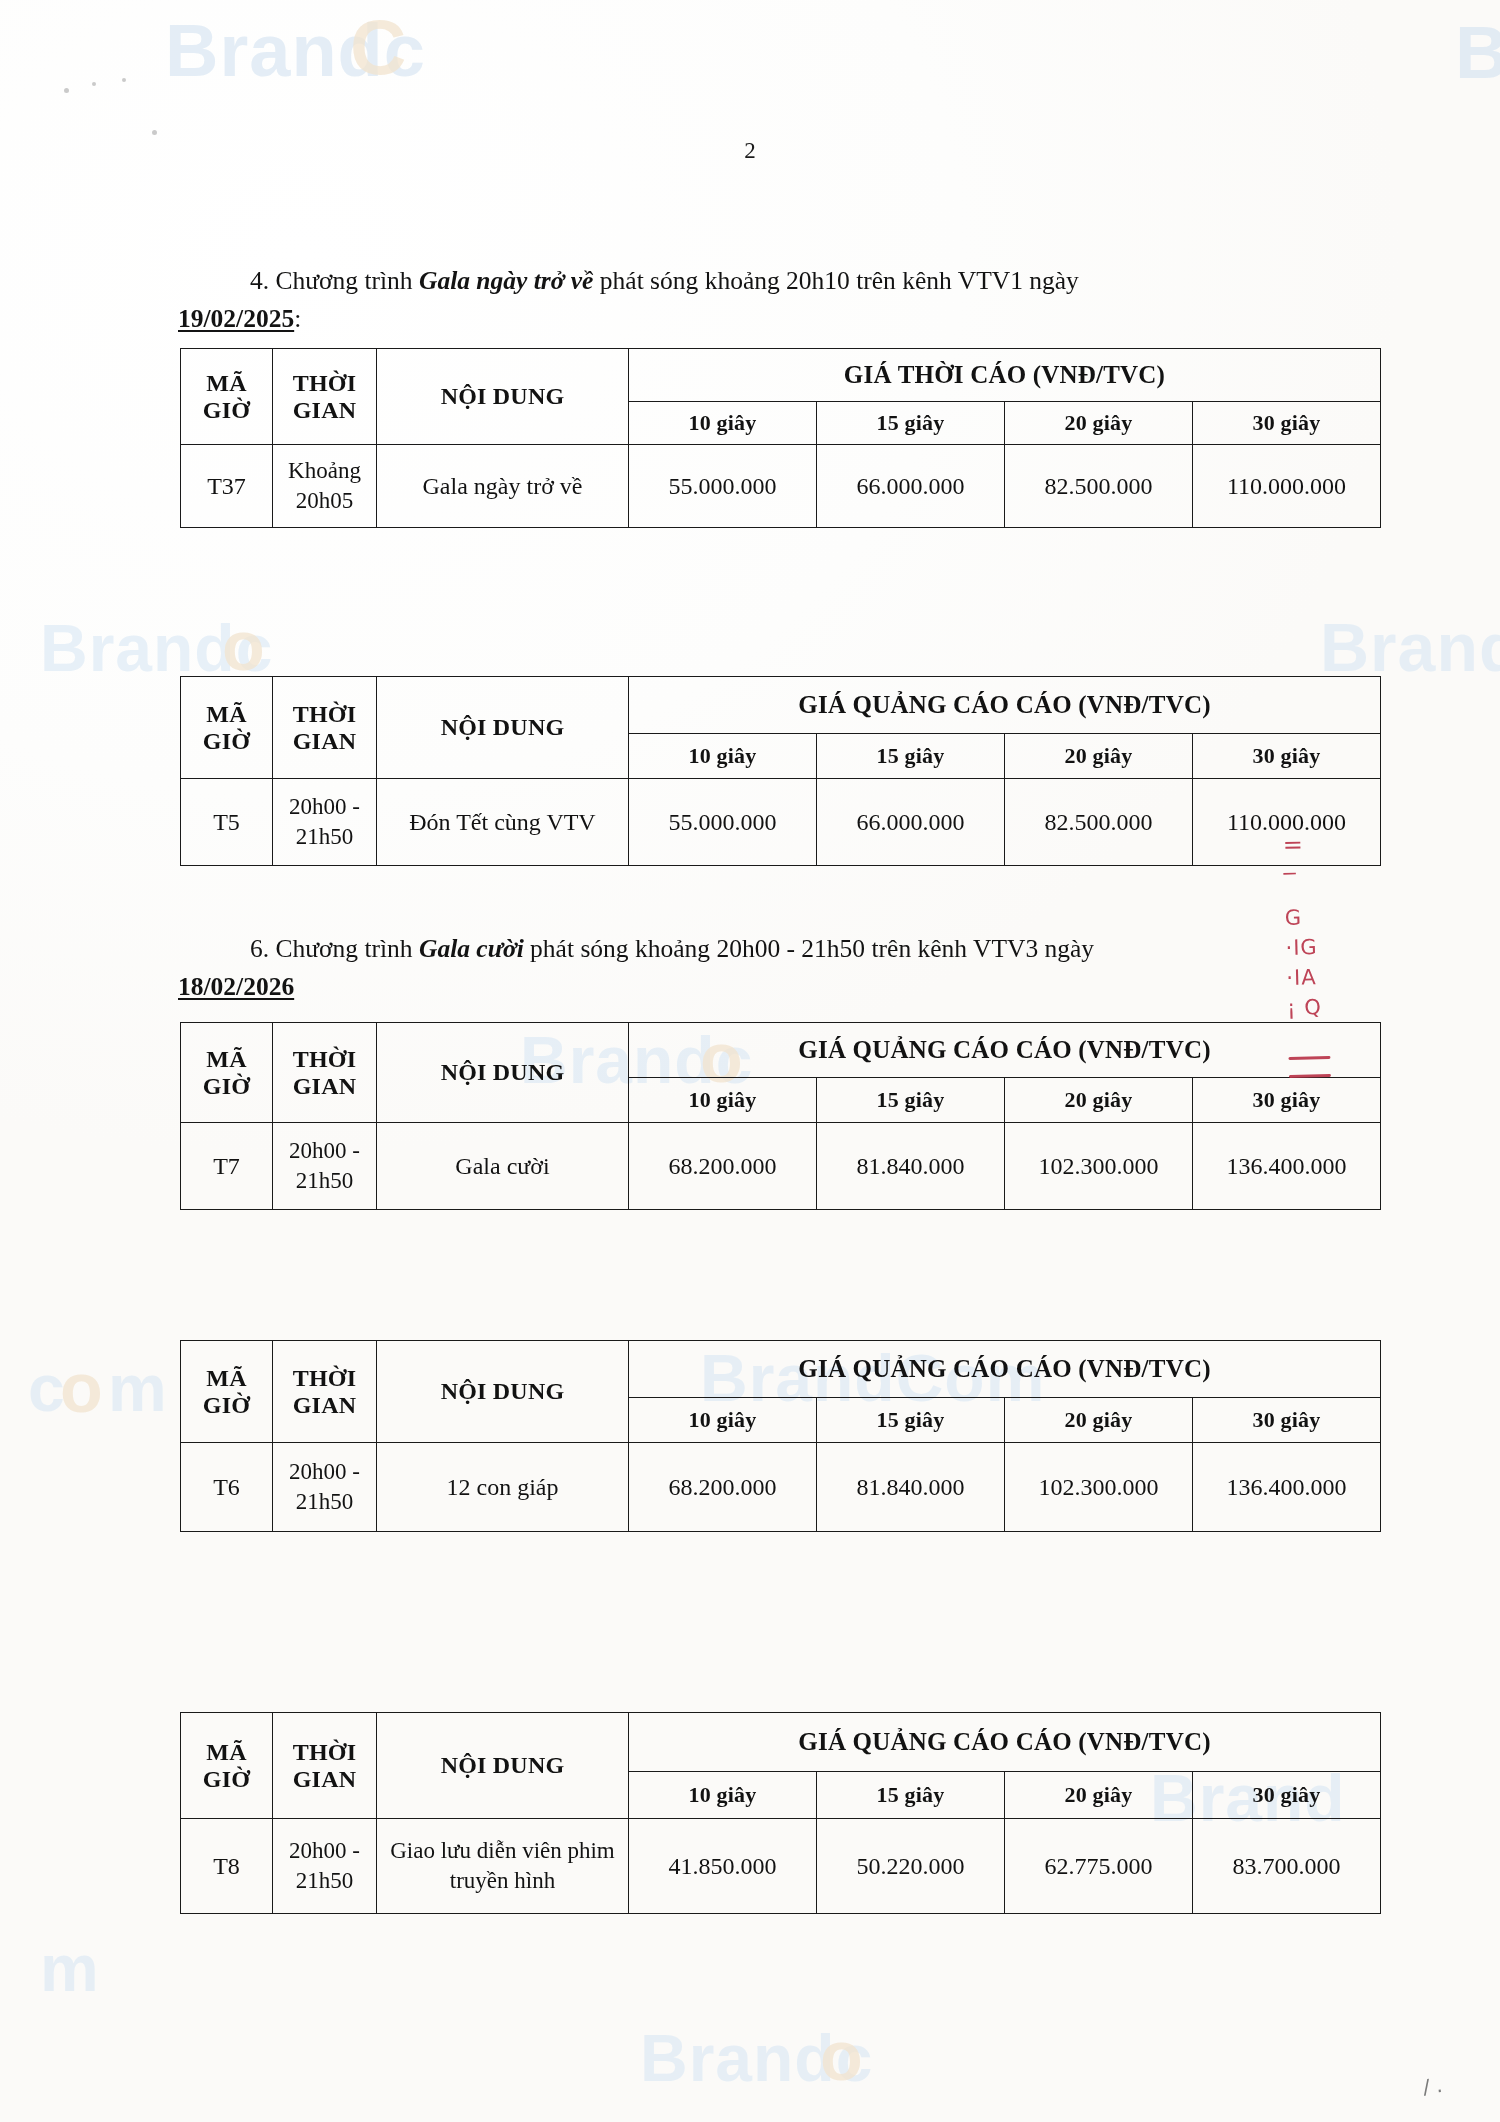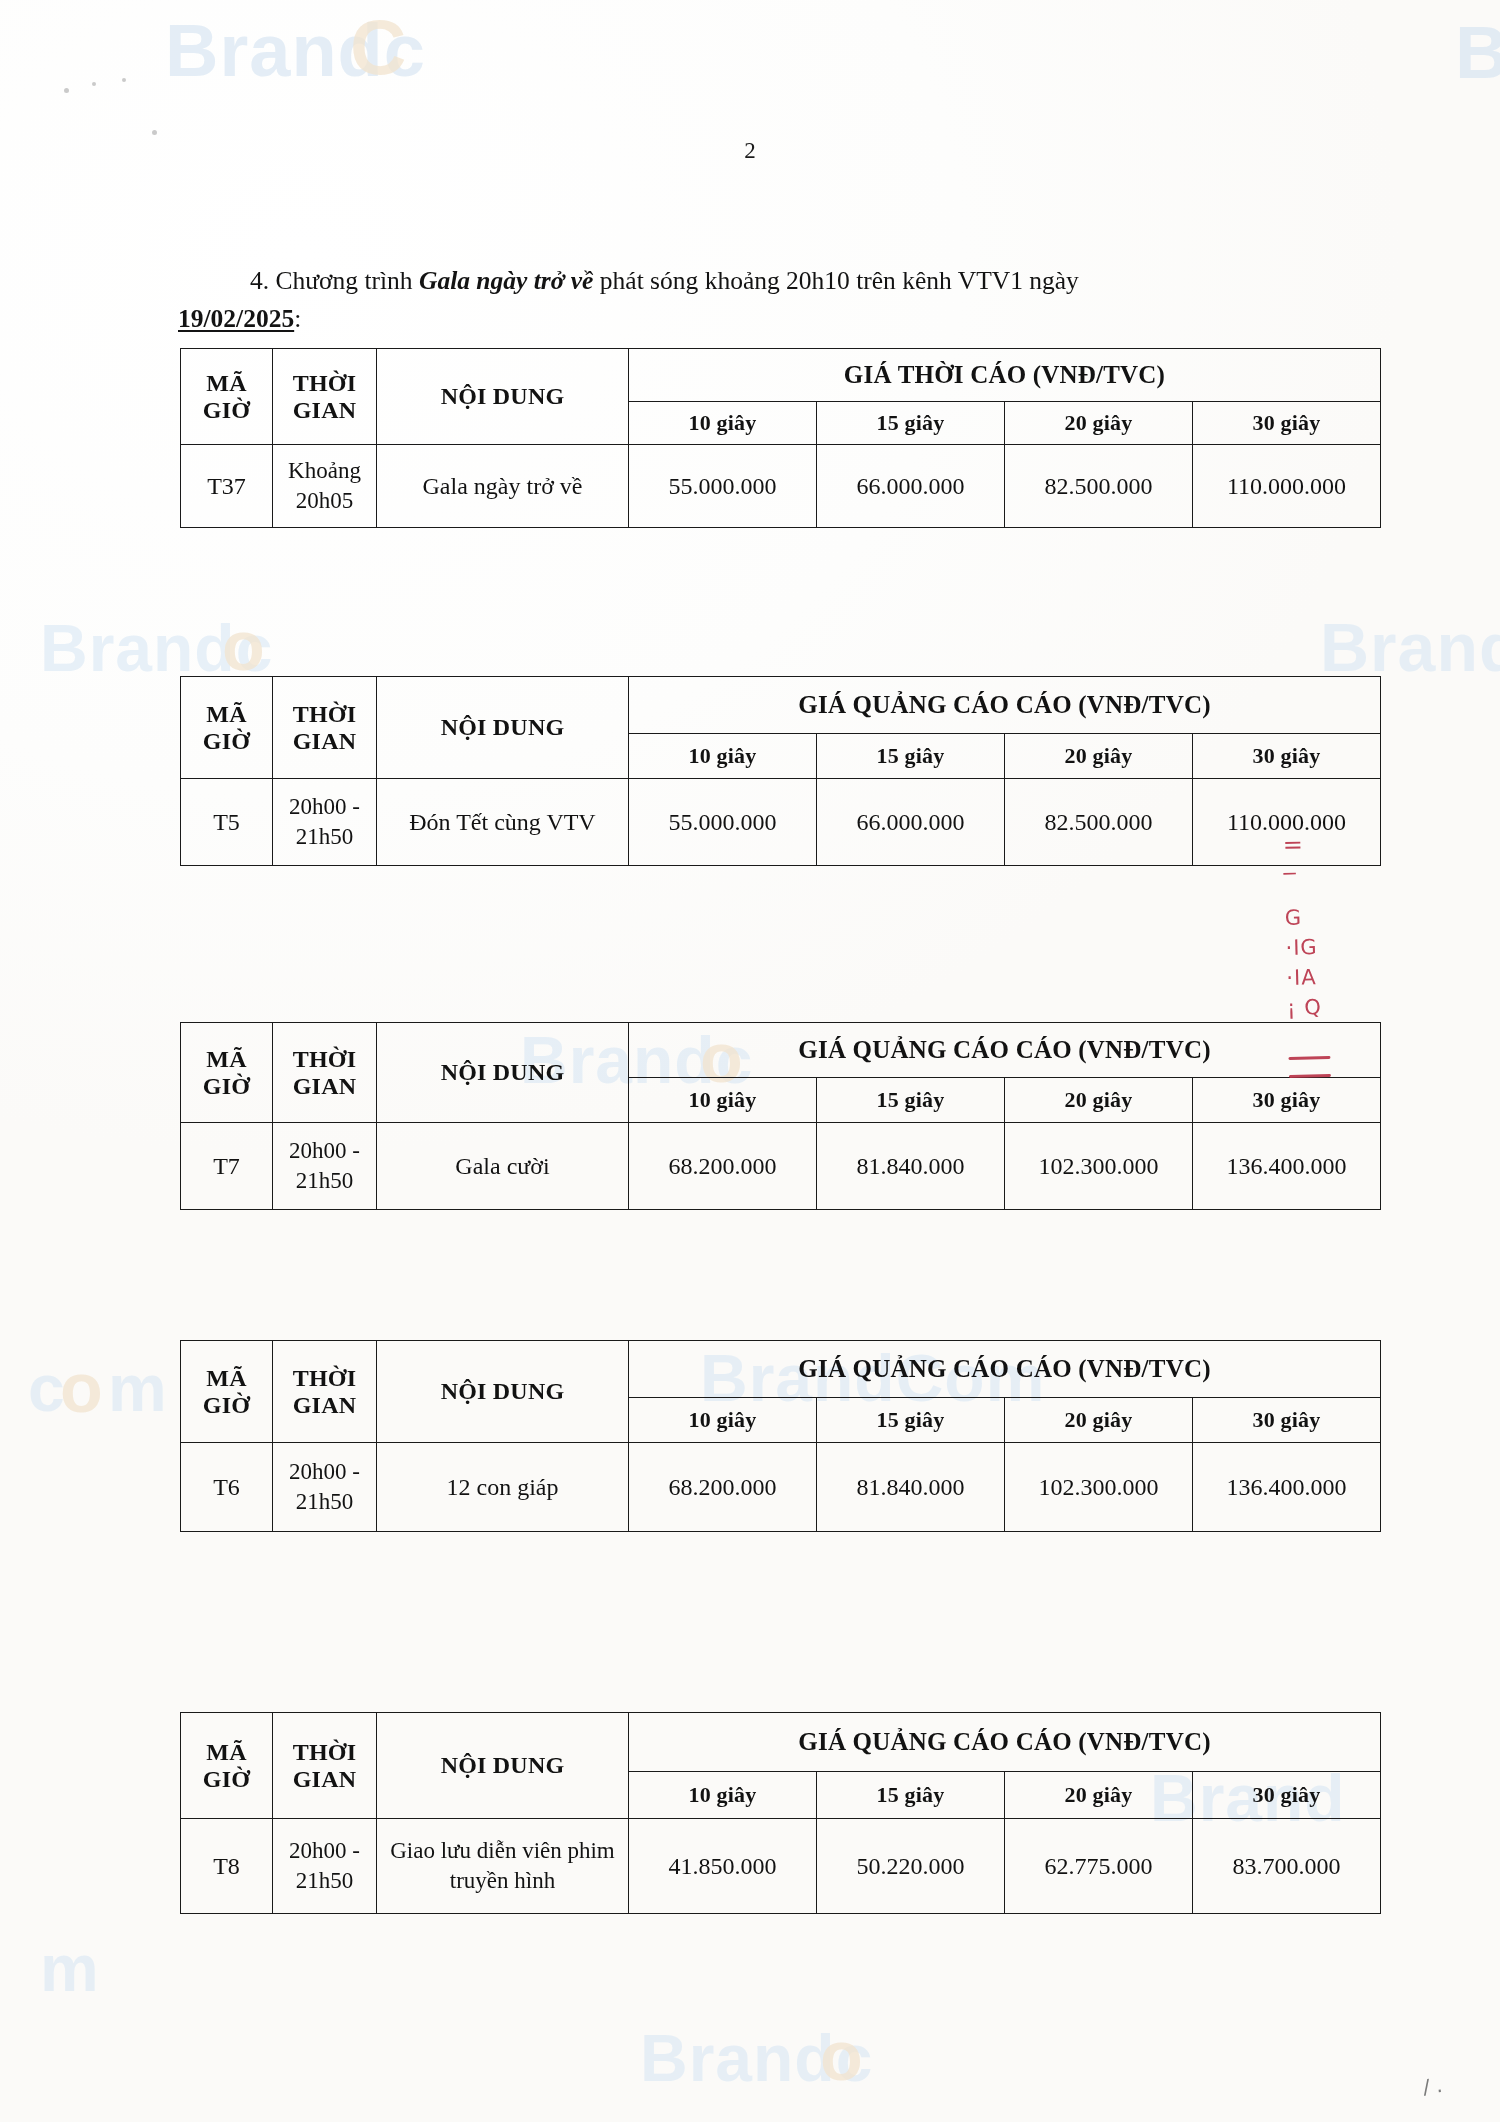--- a/index.html
+++ b/index.html
@@ -260,20 +260,29 @@
         <td class="cell-sm">20h00 - 21h50</td>
         <td class="cell">Đón Tết cùng VTV</td>
         <td class="cell">55.000.000</td>
         <td class="cell">66.000.000</td>
         <td class="cell">82.500.000</td>
         <td class="cell">110.000.000</td>
       </tr>
     </tbody>
   </table>
 
+  <div class="block" style="top:930px;">
+    <div class="para">
+      <span class="indent"></span><span>6.</span>
+      <span>Chương trình</span>
+      <span class="ttl">Gala cười</span>
+      <span>phát sóng khoảng 20h00 - 21h50 trên kênh VTV3 ngày</span><br>
+      <span class="udl">18/02/2026</span><span></span>
+    </div>
+  </div>
 
   <table class="rate" style="left:180px; top:1022px;">
     <colgroup>
         <col class="c-ma">
         <col class="c-time">
         <col class="c-noi">
         <col class="c-p">
         <col class="c-p">
         <col class="c-p">
         <col class="c-p">

